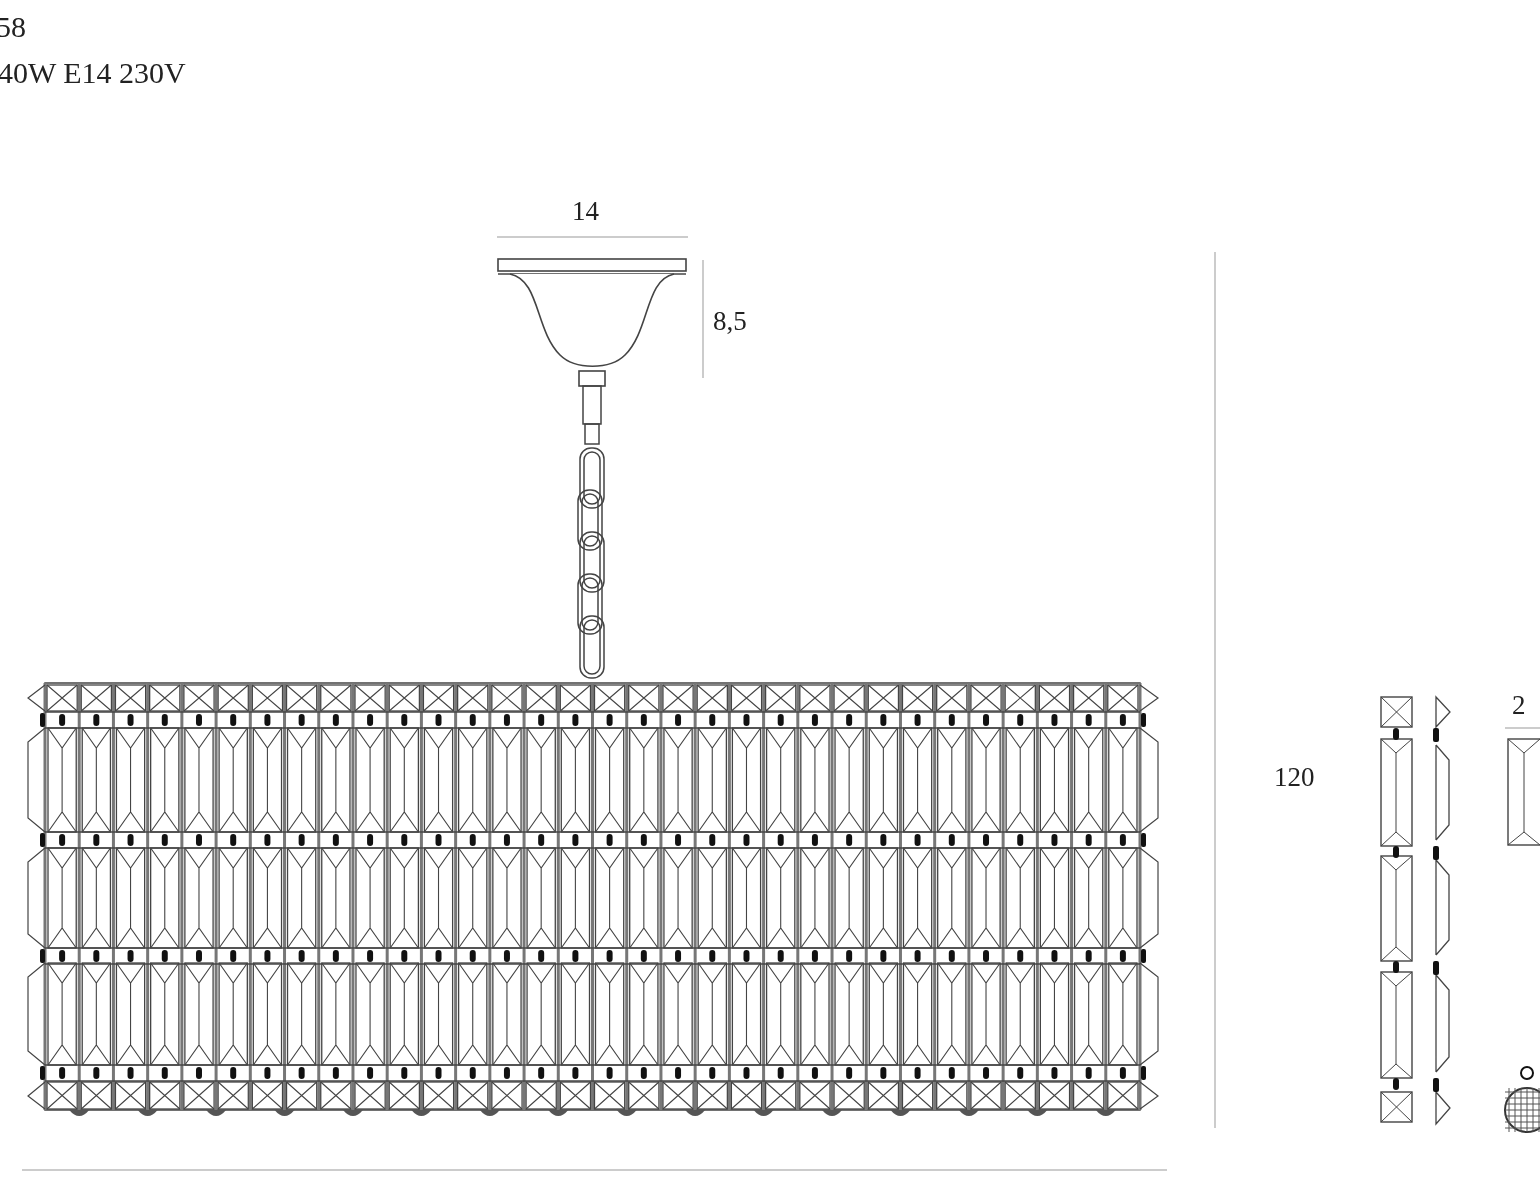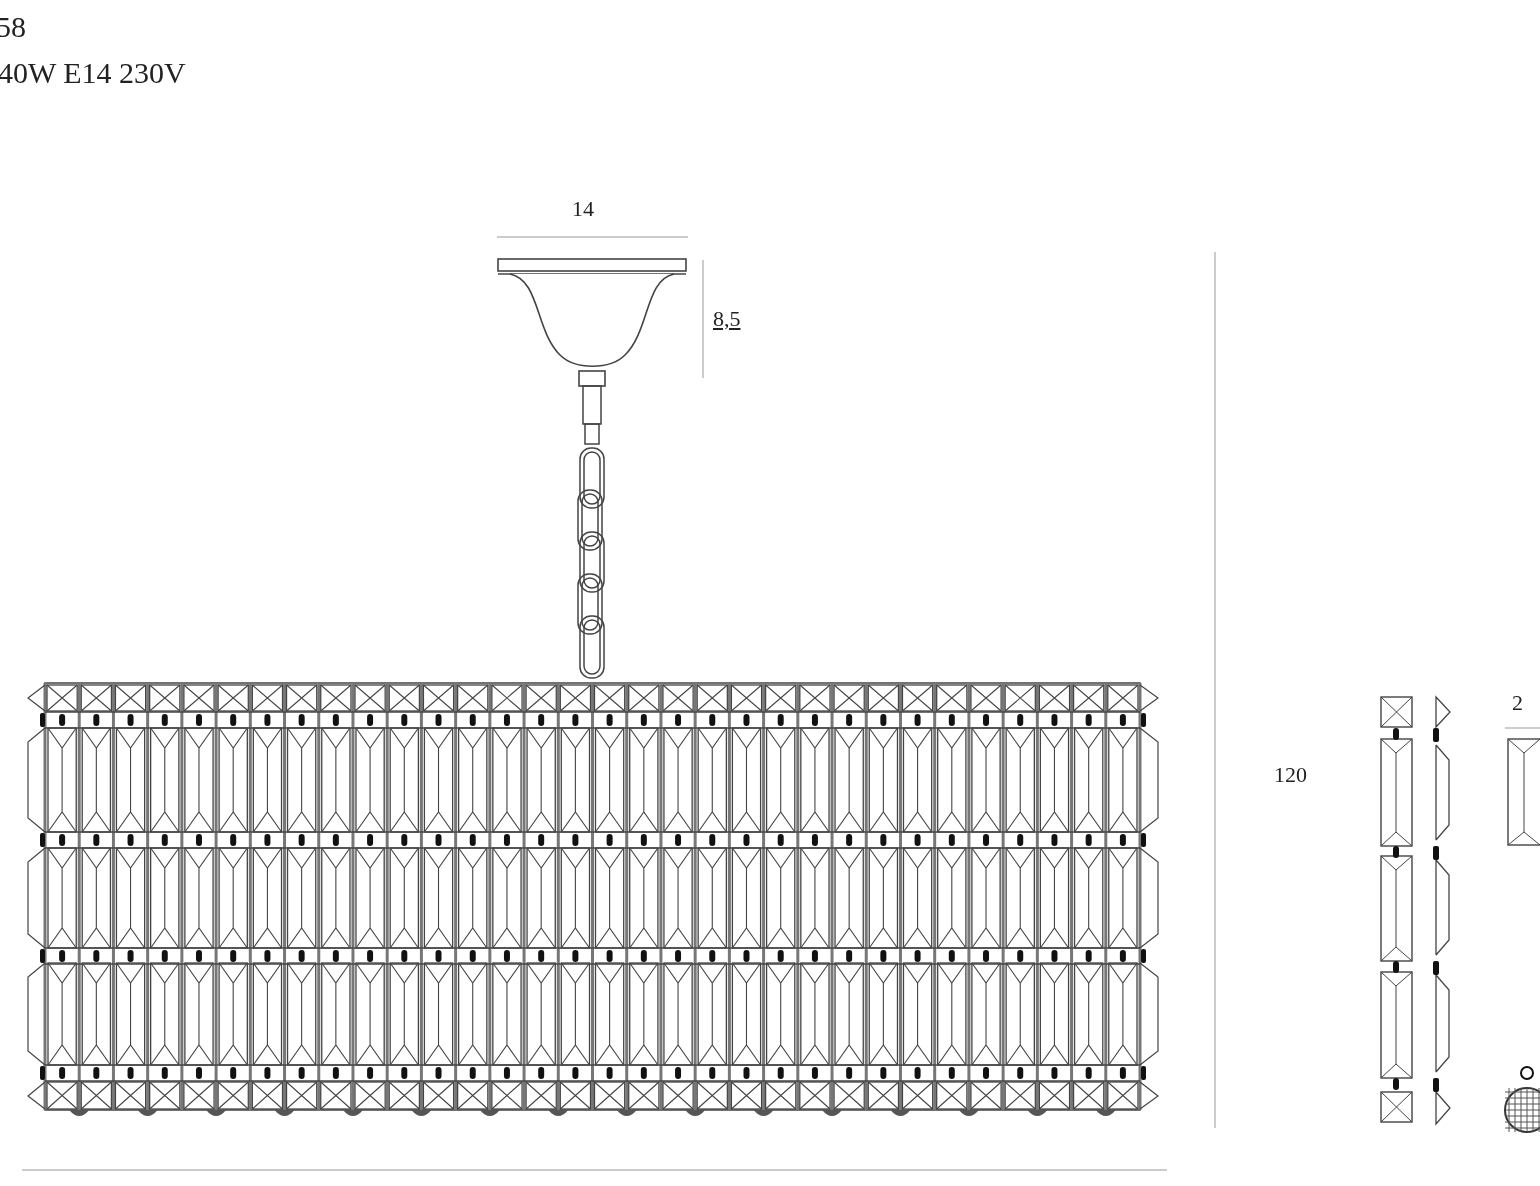--- a/index.html
+++ b/index.html
@@ -1,29 +1,29 @@
 <!DOCTYPE html>
 <html><head>
 <meta charset="utf-8">
 <style>
   html, body { margin: 0; padding: 0; background: #ffffff; }
   body { width: 1540px; height: 1186px; position: relative; overflow: hidden;
          font-family: "Liberation Serif", "DejaVu Serif", serif; color: #222; }
   .txt { position: absolute; font-size: 30px; line-height: 1; white-space: nowrap; }
-  .dim { position: absolute; font-size: 22px; line-height: 1; white-space: nowrap; color: #222; }
+  .dim { position: absolute; font-size: 27px; line-height: 1; white-space: nowrap; color: #222; }
   svg { position: absolute; left: 0; top: 0; }
 </style>
 </head>
 <body>
 
 <div class="txt" style="left:-4px; top:12px;">58</div>
 <div class="txt" style="left:-2px; top:58px;">40W E14 230V</div>
 
 <div class="dim" style="left:572px; top:198px;">14</div>
-<div class="dim" style="left:713px; top:308px;text-decoration:underline;">8,5</div>
+<div class="dim" style="left:713px; top:308px;">8,5</div>
 <div class="dim" style="left:1238px; top:764px;margin-left:36px;">120</div>
 <div class="dim" style="left:1512px; top:692px;">2</div>
 
 <svg id="drawing" width="1540" height="1186" viewBox="0 0 1540 1186" xmlns="http://www.w3.org/2000/svg">
 
   <g stroke="#cccccc" stroke-width="2" fill="none">
     <line x1="497" y1="237" x2="688" y2="237"></line>
     <line x1="703" y1="260" x2="703" y2="378"></line>
     <line x1="1215" y1="252" x2="1215" y2="1128"></line>
     <line x1="22" y1="1170" x2="1167" y2="1170"></line>

